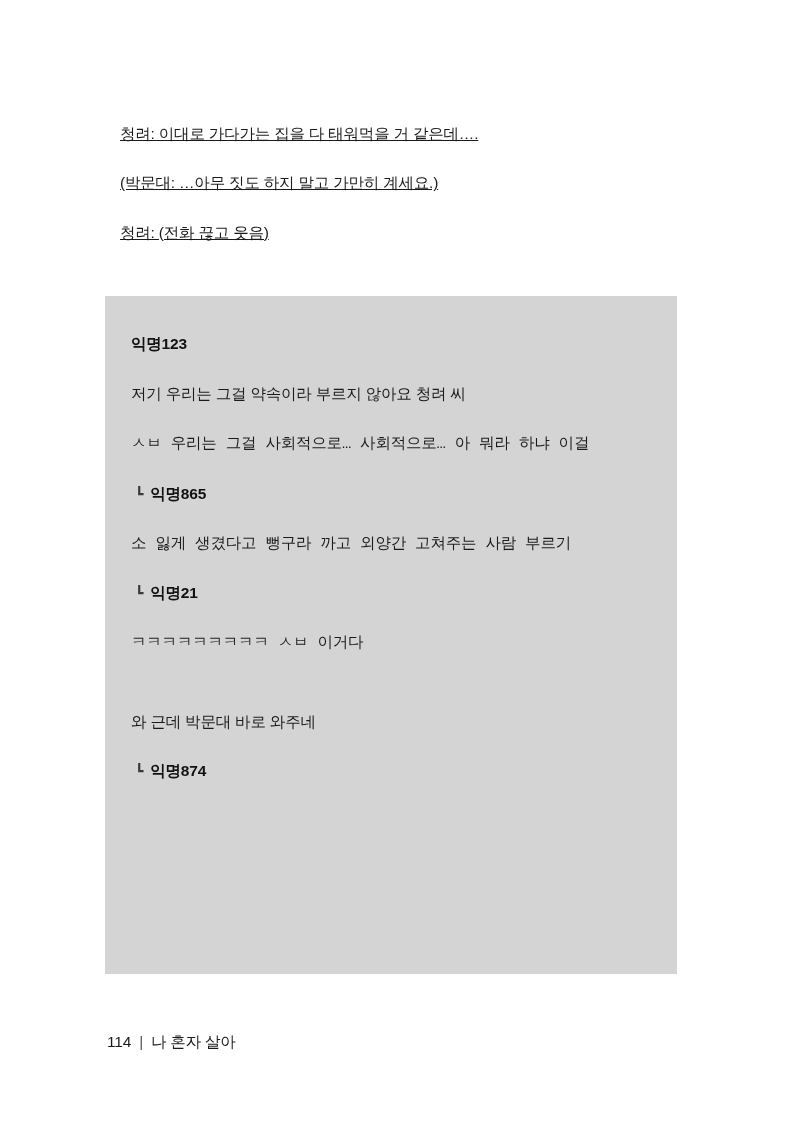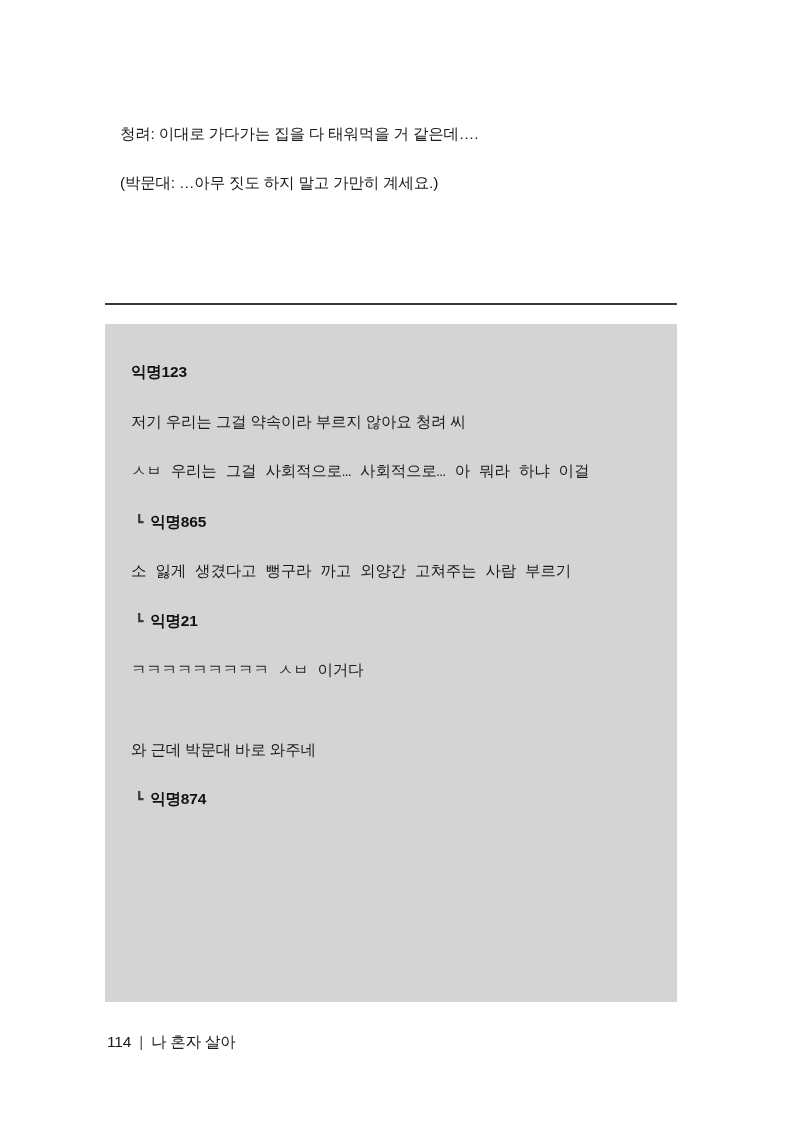--- a/index.html
+++ b/index.html
@@ -26,36 +26,37 @@
     left: 120px;
     top: 122px;
     width: 560px;
   }
   .script-line {
     font-size: 15.5px;
     line-height: 1.5;
     color: #1a1a1a;
     margin-bottom: 26px;
     letter-spacing: -0.2px;
+    text-decoration: underline;
   }
   .script-line:last-child {
     margin-bottom: 0;
   }
   .divider {
     position: absolute;
     left: 105px;
     top: 303px;
     width: 572px;
     height: 0;
     border-top: 2px solid #3a3a3a;
   }
   .forum-panel {
     position: absolute;
     left: 105px;
-    top: 324px;
+    top: 296px;
     width: 572px;
     height: 678px;
     background: #d4d4d4;
     box-sizing: border-box;
     padding: 38px 26px 0 26px;
     overflow: hidden;
   }
   .thread {
     margin-bottom: 0;
   }
@@ -117,20 +118,21 @@
   }
 </style>
 </head>
 <body>
 
 <div class="page">
 
   <div class="script-block">
     <div class="script-line">청려: 이대로 가다가는 집을 다 태워먹을 거 같은데….</div>
     <div class="script-line">(박문대: …아무 짓도 하지 말고 가만히 계세요.)</div>
+    <div class="script-line">청려: (전화 끊고 웃음)</div>
   </div>
 
   <div class="divider"></div>
 
   <div class="forum-panel">
 
     <div class="thread">
       <div class="post-author">익명123</div>
       <div class="post-body">저기 우리는 그걸 약속이라 부르지 않아요 청려 씨</div>
 

